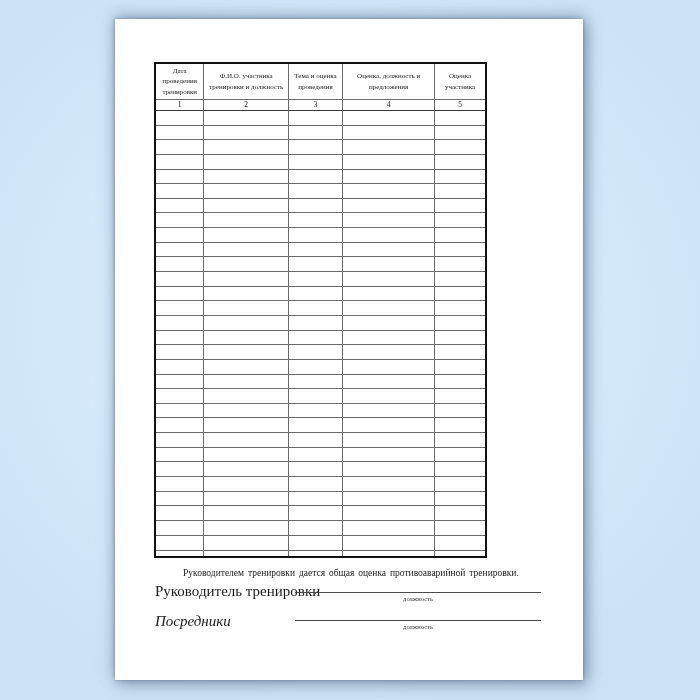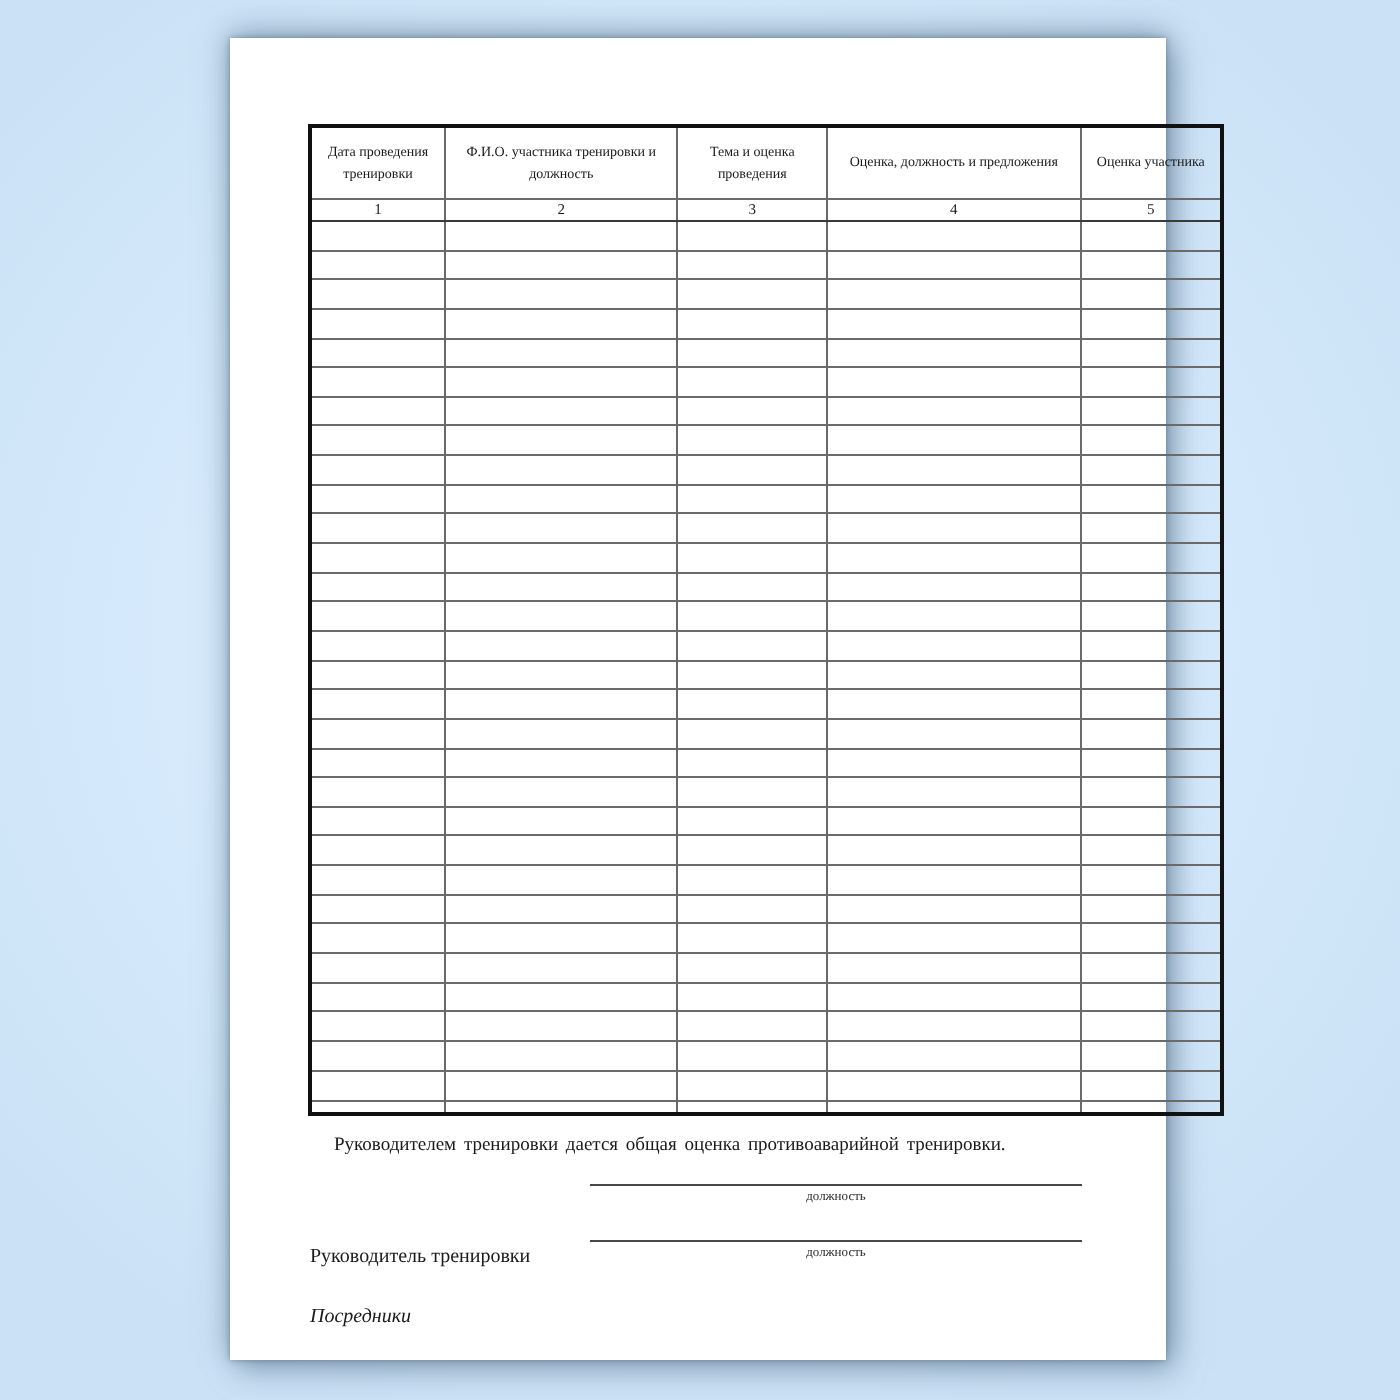--- a/index.html
+++ b/index.html
@@ -12,21 +12,21 @@
   }
   .page{
     position:absolute;left:115px;top:19px;width:468px;height:661px;
     background:#ffffff;
     box-shadow:0 0 3px rgba(70,95,120,.55),
                0 -3px 14px rgba(105,130,155,.6),
                4px 5px 14px rgba(105,130,155,.6);
   }
   table.grid{
     position:absolute;left:39px;top:43px;
-    width:458px;height:496px;
+    width:333px;height:496px;
     border-collapse:collapse;table-layout:fixed;
     border:2px solid #111;
   }
   .grid th,.grid td{
     border:1px solid #6a6a6a;
     padding:0 3px;
     overflow:hidden;
   }
   .head-row th{
     height:35px;
@@ -36,26 +36,26 @@
   }
   .num-row td{
     height:10px;
     font-size:7.5px;line-height:1;
     text-align:center;vertical-align:middle;
     border-top:1px solid #3a3a3a;border-bottom:1px solid #3a3a3a;
   }
   tbody td{height:auto;}
   tbody tr:last-child{height:7px;}
   .note{
-    position:absolute;left:52px;top:549px;width:462px;
+    position:absolute;left:68px;top:549px;width:462px;
     font-size:9.5px;line-height:1.25;word-spacing:1.5px;
   }
   .sig-label{
     position:absolute;left:40px;
-    font-size:10px;white-space:nowrap;margin-top:40px;
+    font-size:15px;white-space:nowrap;
   }
   .sig-label.l1{top:564px;}
   .sig-label.l2{top:594px;font-style:italic;}
   .sig-line{
     position:absolute;left:180px;width:246px;height:14px;
     border-bottom:1px solid #4a4a4a;
   }
   .sig-line.s1{top:559px;}
   .sig-line.s2{top:587px;}
   .sig-caption{

